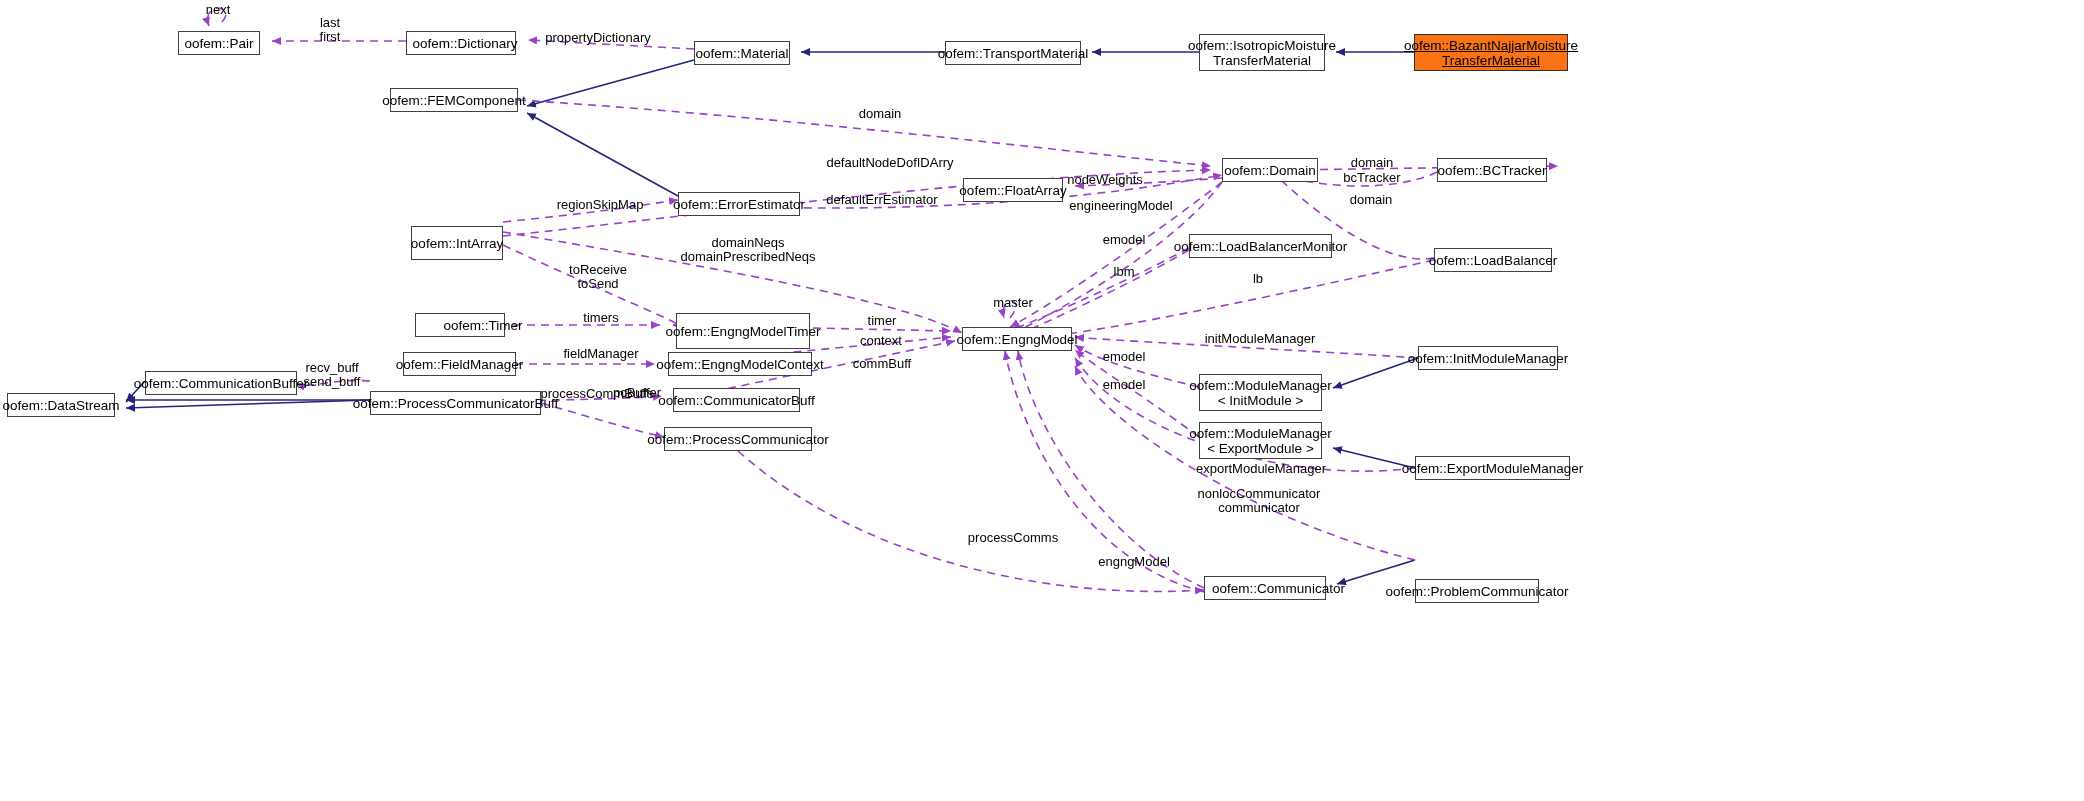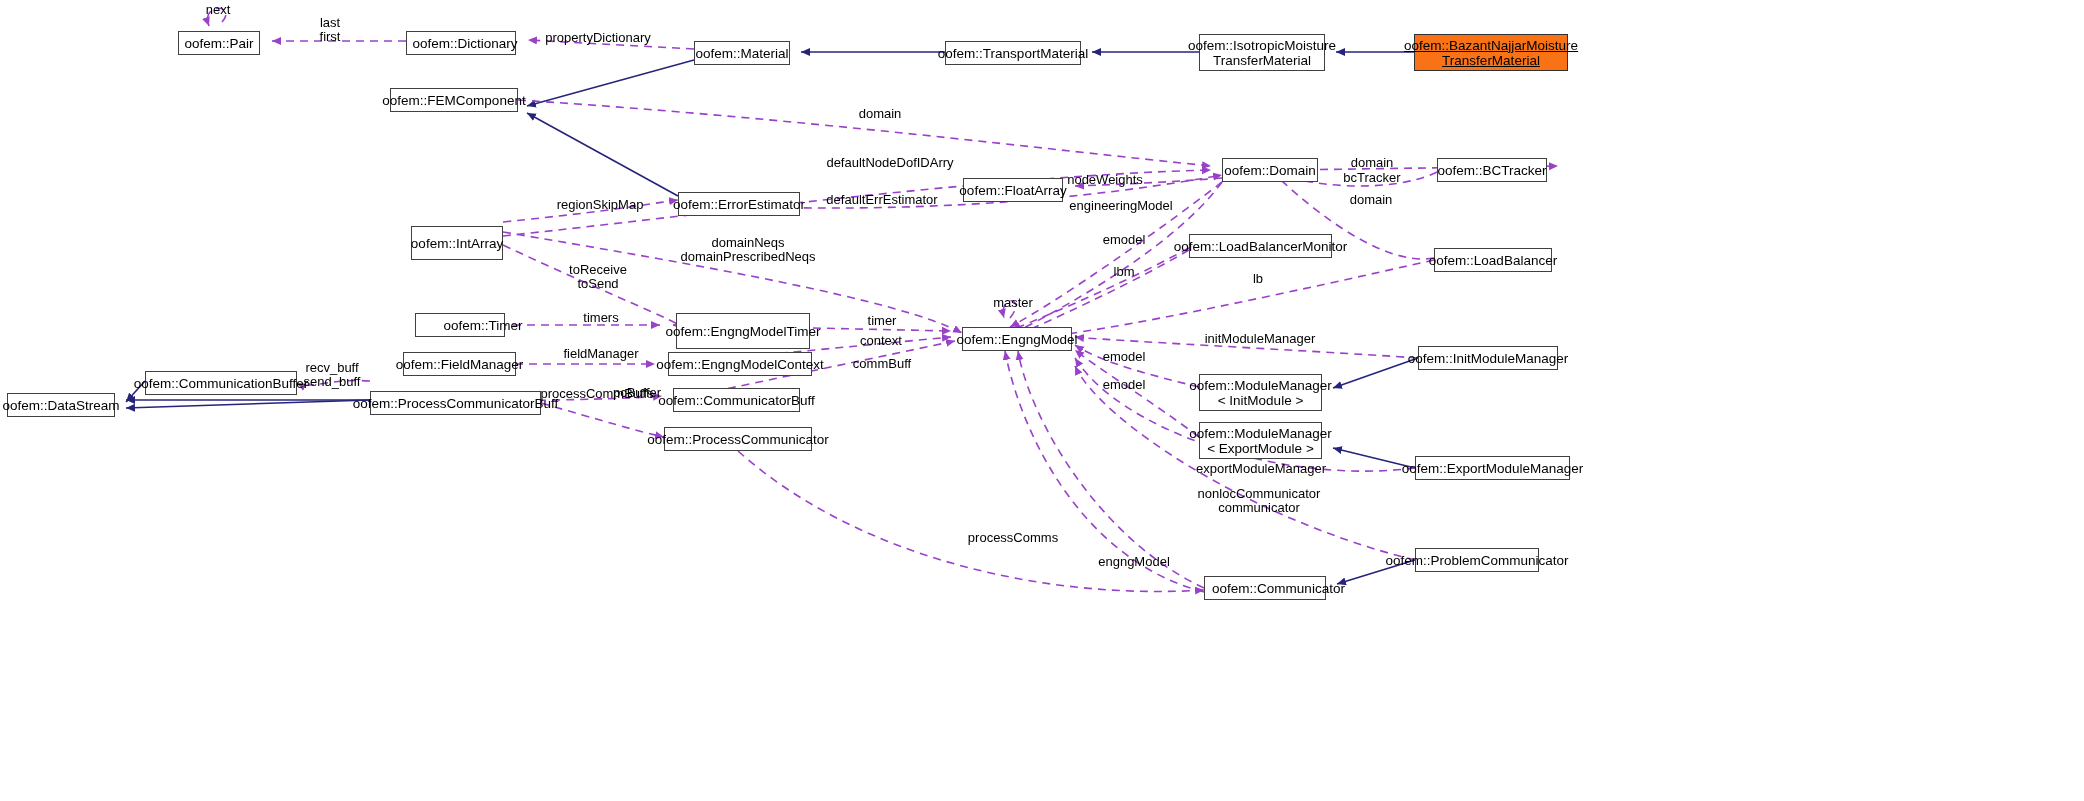--- a/index.html
+++ b/index.html
@@ -149,21 +149,21 @@
     <div class="node" style="left: 1199px; top: 374px; width: 123px; height: 37px;">oofem::ModuleManager
 &lt; InitModule &gt;</div>
     <div class="node" style="left: 145px; top: 371px; width: 152px; height: 24px;">oofem::CommunicationBuffer</div>
     <div class="node" style="left: 7px; top: 393px; width: 108px; height: 24px; text-align: center;">oofem::DataStream</div>
     <div class="node" style="left: 370px; top: 391px; width: 171px; height: 24px;">oofem::ProcessCommunicatorBuff</div>
     <div class="node" style="left: 673px; top: 388px; width: 127px; height: 24px;">oofem::CommunicatorBuff</div>
     <div class="node" style="left: 1199px; top: 422px; width: 123px; height: 37px;">oofem::ModuleManager
 &lt; ExportModule &gt;</div>
     <div class="node" style="left: 664px; top: 427px; width: 148px; height: 24px;">oofem::ProcessCommunicator</div>
     <div class="node" style="left: 1415px; top: 456px; width: 155px; height: 24px;">oofem::ExportModuleManager</div>
-    <div class="node" style="left: 1415px; top: 548px; width: 124px; height: 24px;">oofem::ProblemCommunicator</div>
+    <div class="node" style="left: 1415px; top: 579px; width: 124px; height: 24px;">oofem::ProblemCommunicator</div>
     <div class="node" style="left: 1204px; top: 576px; width: 122px; height: 24px; padding-left: 27px;">oofem::Communicator</div>
     <div class="edge-label" style="left: 218px; top: 10px;">next</div>
     <div class="edge-label" style="left: 330px; top: 30px;">last
 first</div>
     <div class="edge-label" style="left: 598px; top: 38px;">propertyDictionary</div>
     <div class="edge-label" style="left: 880px; top: 114px;">domain</div>
     <div class="edge-label" style="left: 890px; top: 163px;">defaultNodeDofIDArry</div>
     <div class="edge-label" style="left: 1372px; top: 163px;">domain</div>
     <div class="edge-label" style="left: 1372px; top: 178px;">bcTracker</div>
     <div class="edge-label" style="left: 1105px; top: 180px;">nodeWeights</div>

